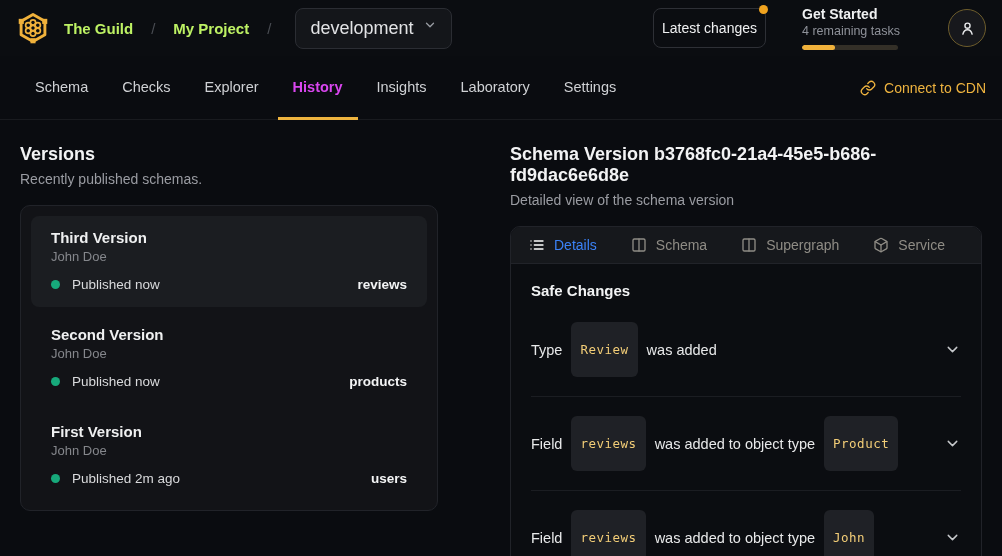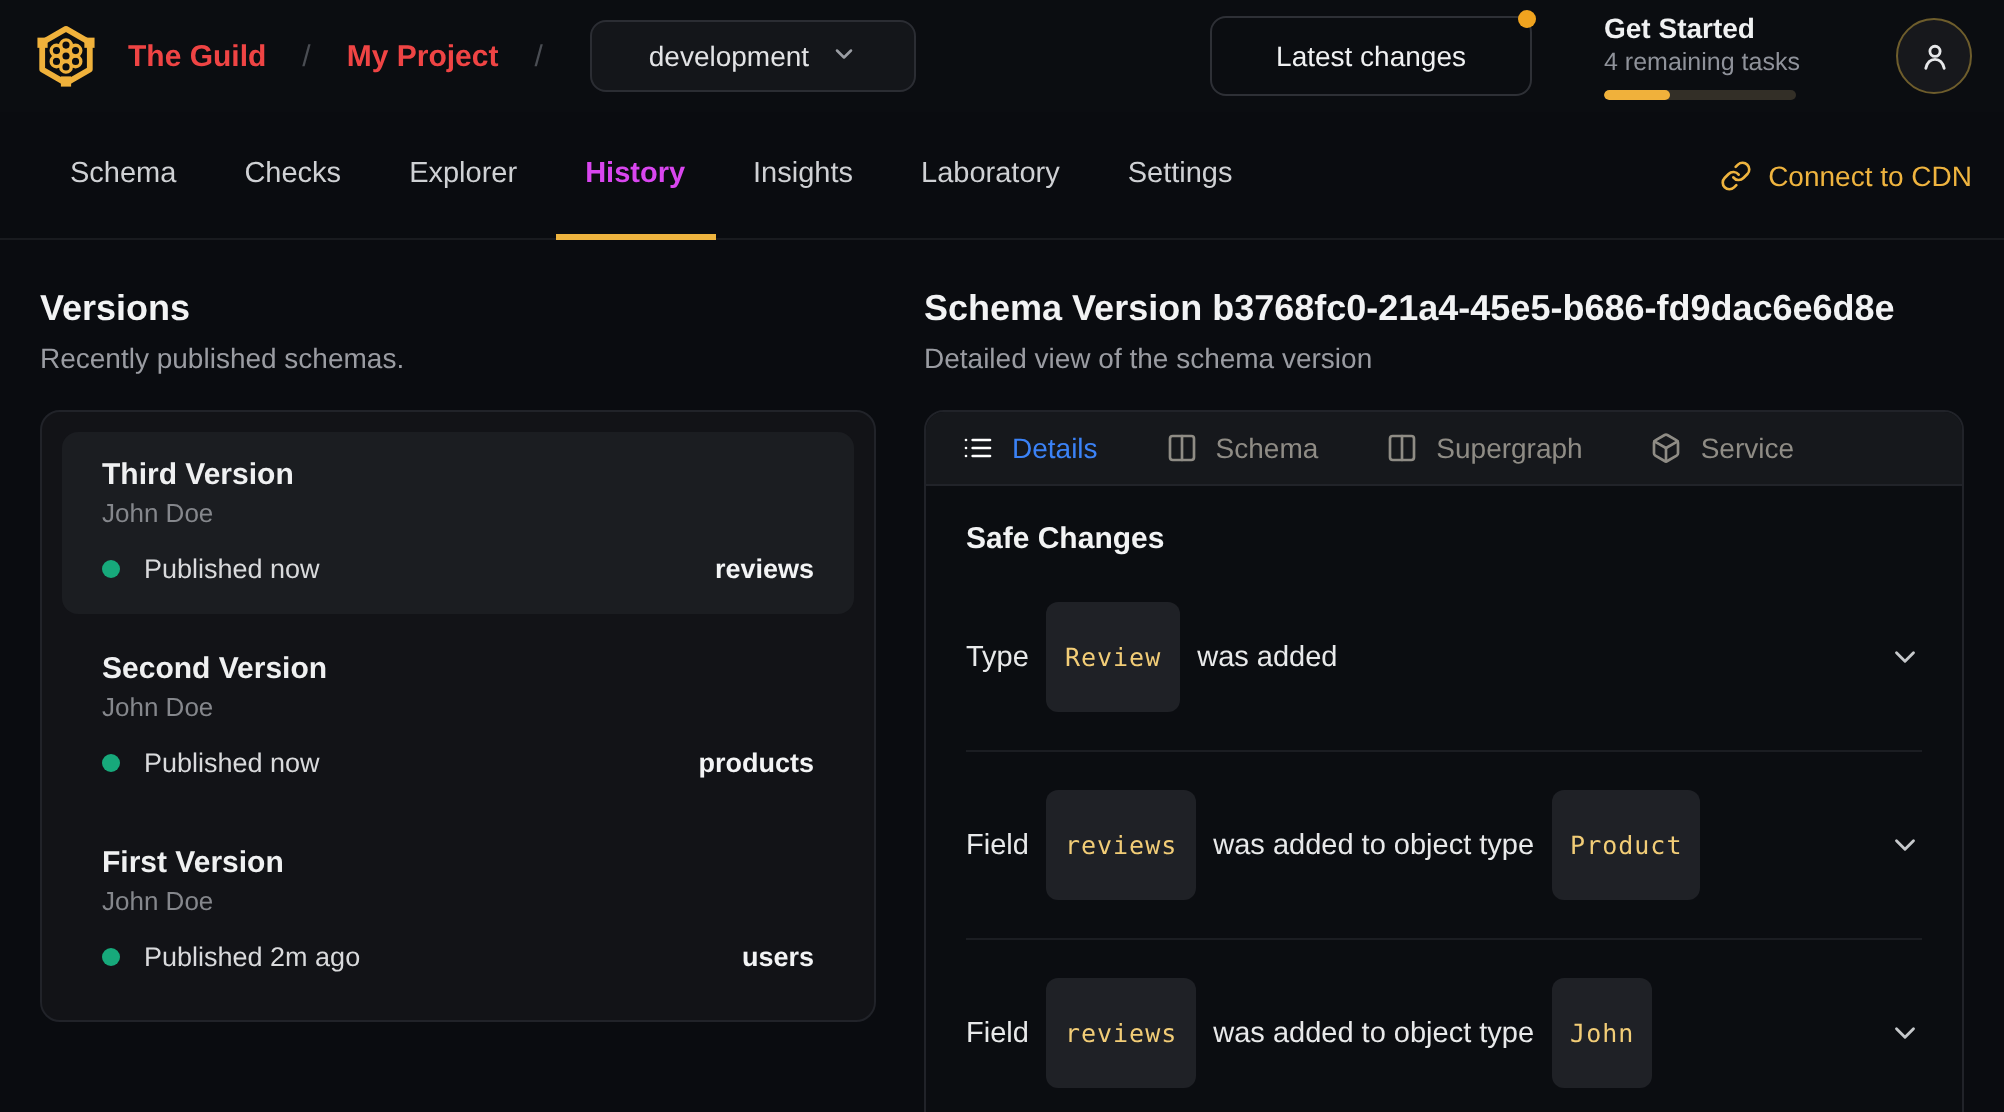--- a/index.html
+++ b/index.html
@@ -10,33 +10,33 @@
     font-family:"Liberation Sans", sans-serif;
     font-size:14px;
   }
   
   .header {
     height:56px; display:flex; align-items:center;
     padding:0 16px; background:#0b0d11;
   }
   .brand-area { display:flex; align-items:center; gap:14px; }
   .logo { width:34px; height:34px; display:block; }
-  .crumb { font-size:15px; font-weight:700; color:#ef4444; }
+  .crumb { font-size:15px; font-weight:700; color:#bef264; }
   .crumb.project { font-weight:600; }
   .crumb-sep { color:#4a4d53; font-size:15px; padding:0 4px; }
   .target-select {
     margin-left:6px; display:flex; gap:10px;
     background:#14161a; border:1px solid #2b2d33; border-radius:8px;
-    padding:9px 28px; color:#e2e3e5; font-size:14px; cursor:pointer;
+    padding:9px 14px; color:#e2e3e5; font-size:18px; cursor:pointer;
   }
   .chev { width:14px; height:14px; stroke:#9a9da3; fill:none; stroke-width:2.2; stroke-linecap:round; stroke-linejoin:round; }
   .header-right { margin-left:auto; display:flex; align-items:center; gap:36px; }
   .latest-btn {
     position:relative; background:transparent; border:1px solid #2e3036;
-    border-radius:8px; padding:11px 32px; color:#f0f1f2; font-size:14px; cursor:pointer;
+    border-radius:8px; padding:11px 8px; color:#f0f1f2; font-size:14px; cursor:pointer;
     font-family:"Liberation Sans", sans-serif;
   }
   .latest-dot {
     position:absolute; top:-4px; right:-3px; width:9px; height:9px;
     border-radius:50%; background:#f0a31f;
   }
   .get-started { display:flex; flex-direction:column; gap:2px; min-width:110px; }
   .gs-title { font-size:14px; font-weight:700; color:#f0f1f2; }
   .gs-sub { font-size:12.5px; color:#8f929a; }
   .gs-track { margin-top:5px; width:96px; height:5px; background:#332f27; border-radius:3px; overflow:hidden; }
@@ -56,21 +56,21 @@
     display:flex; align-items:center; padding:0 15px; font-size:14.5px;
     color:#cfd1d4; cursor:pointer; border-bottom:3px solid transparent; margin-bottom:-1px;
   }
   .nav-tab.active { color:#d946ef; font-weight:600; border-bottom-color:#eeb43f; }
   .cdn-link {
     margin-left:auto; display:flex; align-items:center; gap:8px;
     color:#efb43f; font-size:14px; cursor:pointer; font-weight:500;
   }
   .cdn-link svg { width:16px; height:16px; stroke:#efb43f; fill:none; stroke-width:2; stroke-linecap:round; stroke-linejoin:round; }
   
-  .main { display:flex; padding:0 20px; height:436px; overflow:hidden; }
+  .main { display:flex; padding:0 20px; height:436px; overflow:hidden;gap:48px; }
   .col-left { width:418px; flex:none; }
   .col-right { flex:1; margin-left:24px; }
   .section-title { margin-top:24px; font-size:18px; font-weight:700; color:#f2f3f4; }
   .section-sub { margin-top:6px; font-size:14px; color:#9a9ca2; }
   
   .versions-card {
     margin-top:18px; background:#121317; border:1px solid #212329;
     border-radius:10px; padding:10px; display:flex; flex-direction:column; gap:6px;
     height:306px; overflow:hidden;
   }

